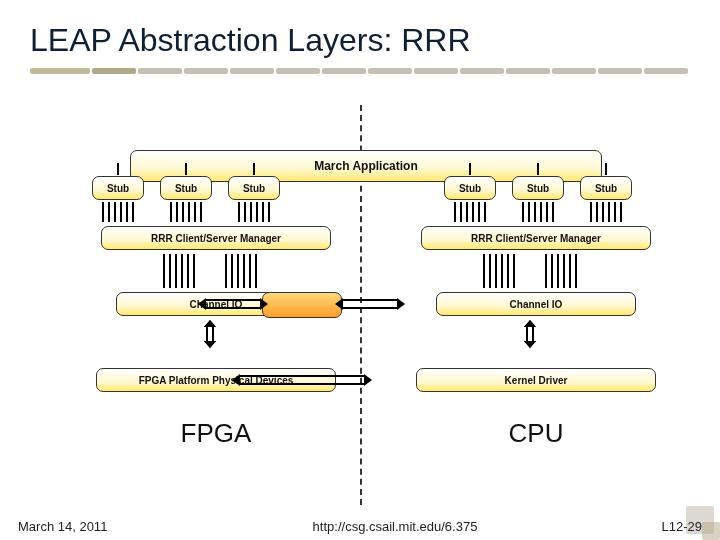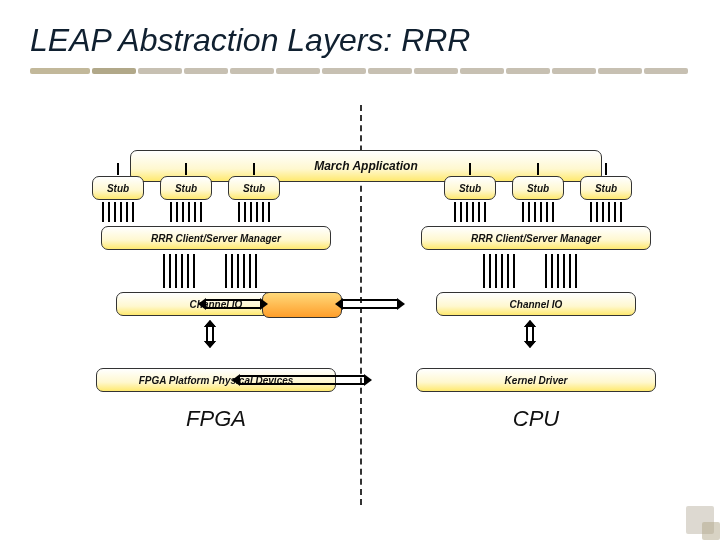--- a/index.html
+++ b/index.html
@@ -6,21 +6,20 @@
     margin: 0; padding: 0;
     width: 720px; height: 540px;
     font-family: "Verdana", "Arial", sans-serif;
     background: #fff;
     overflow: hidden;
   }
   .slide {
     position: relative;
     width: 720px; height: 540px;
     box-sizing: border-box;
-    font-style: italic;
   }
   .title {
     position: absolute;
     left: 30px; top: 22px;
     font-size: 32px;
     font-weight: 400;
     color: #102030;
     font-family: "Verdana", sans-serif;
   }
   .title-decoration {
@@ -103,23 +102,23 @@
     width: 200px;
     margin: 0 auto;
   }
   .platform {
     width: 240px;
     margin: 0 auto;
   }
 
   .bottom-label {
     text-align: center;
-    font-size: 22px;
+    font-size: 26px;
     font-weight: 400;
-    margin-top: 0;
+    margin-top: 12px;
     color: #111;
   }
 
   
   .dblarrow {
     position: absolute;
     display: flex;
     flex-direction: column;
     align-items: center;
     width: 24px;
@@ -524,13 +523,18 @@
         <div class="head-r"></div>
     </div>
 
   </div>
 
   <div class="corner-accent">
     <div class="sq1"></div>
       <div class="sq2"></div>
   </div>
 
+  <div class="footer">
+    <span class="date">March 14, 2011</span>
+    <span class="url">http://csg.csail.mit.edu/6.375</span>
+    <span class="slnum">L12-29</span>
+  </div>
 </div>
 
 </body></html>

